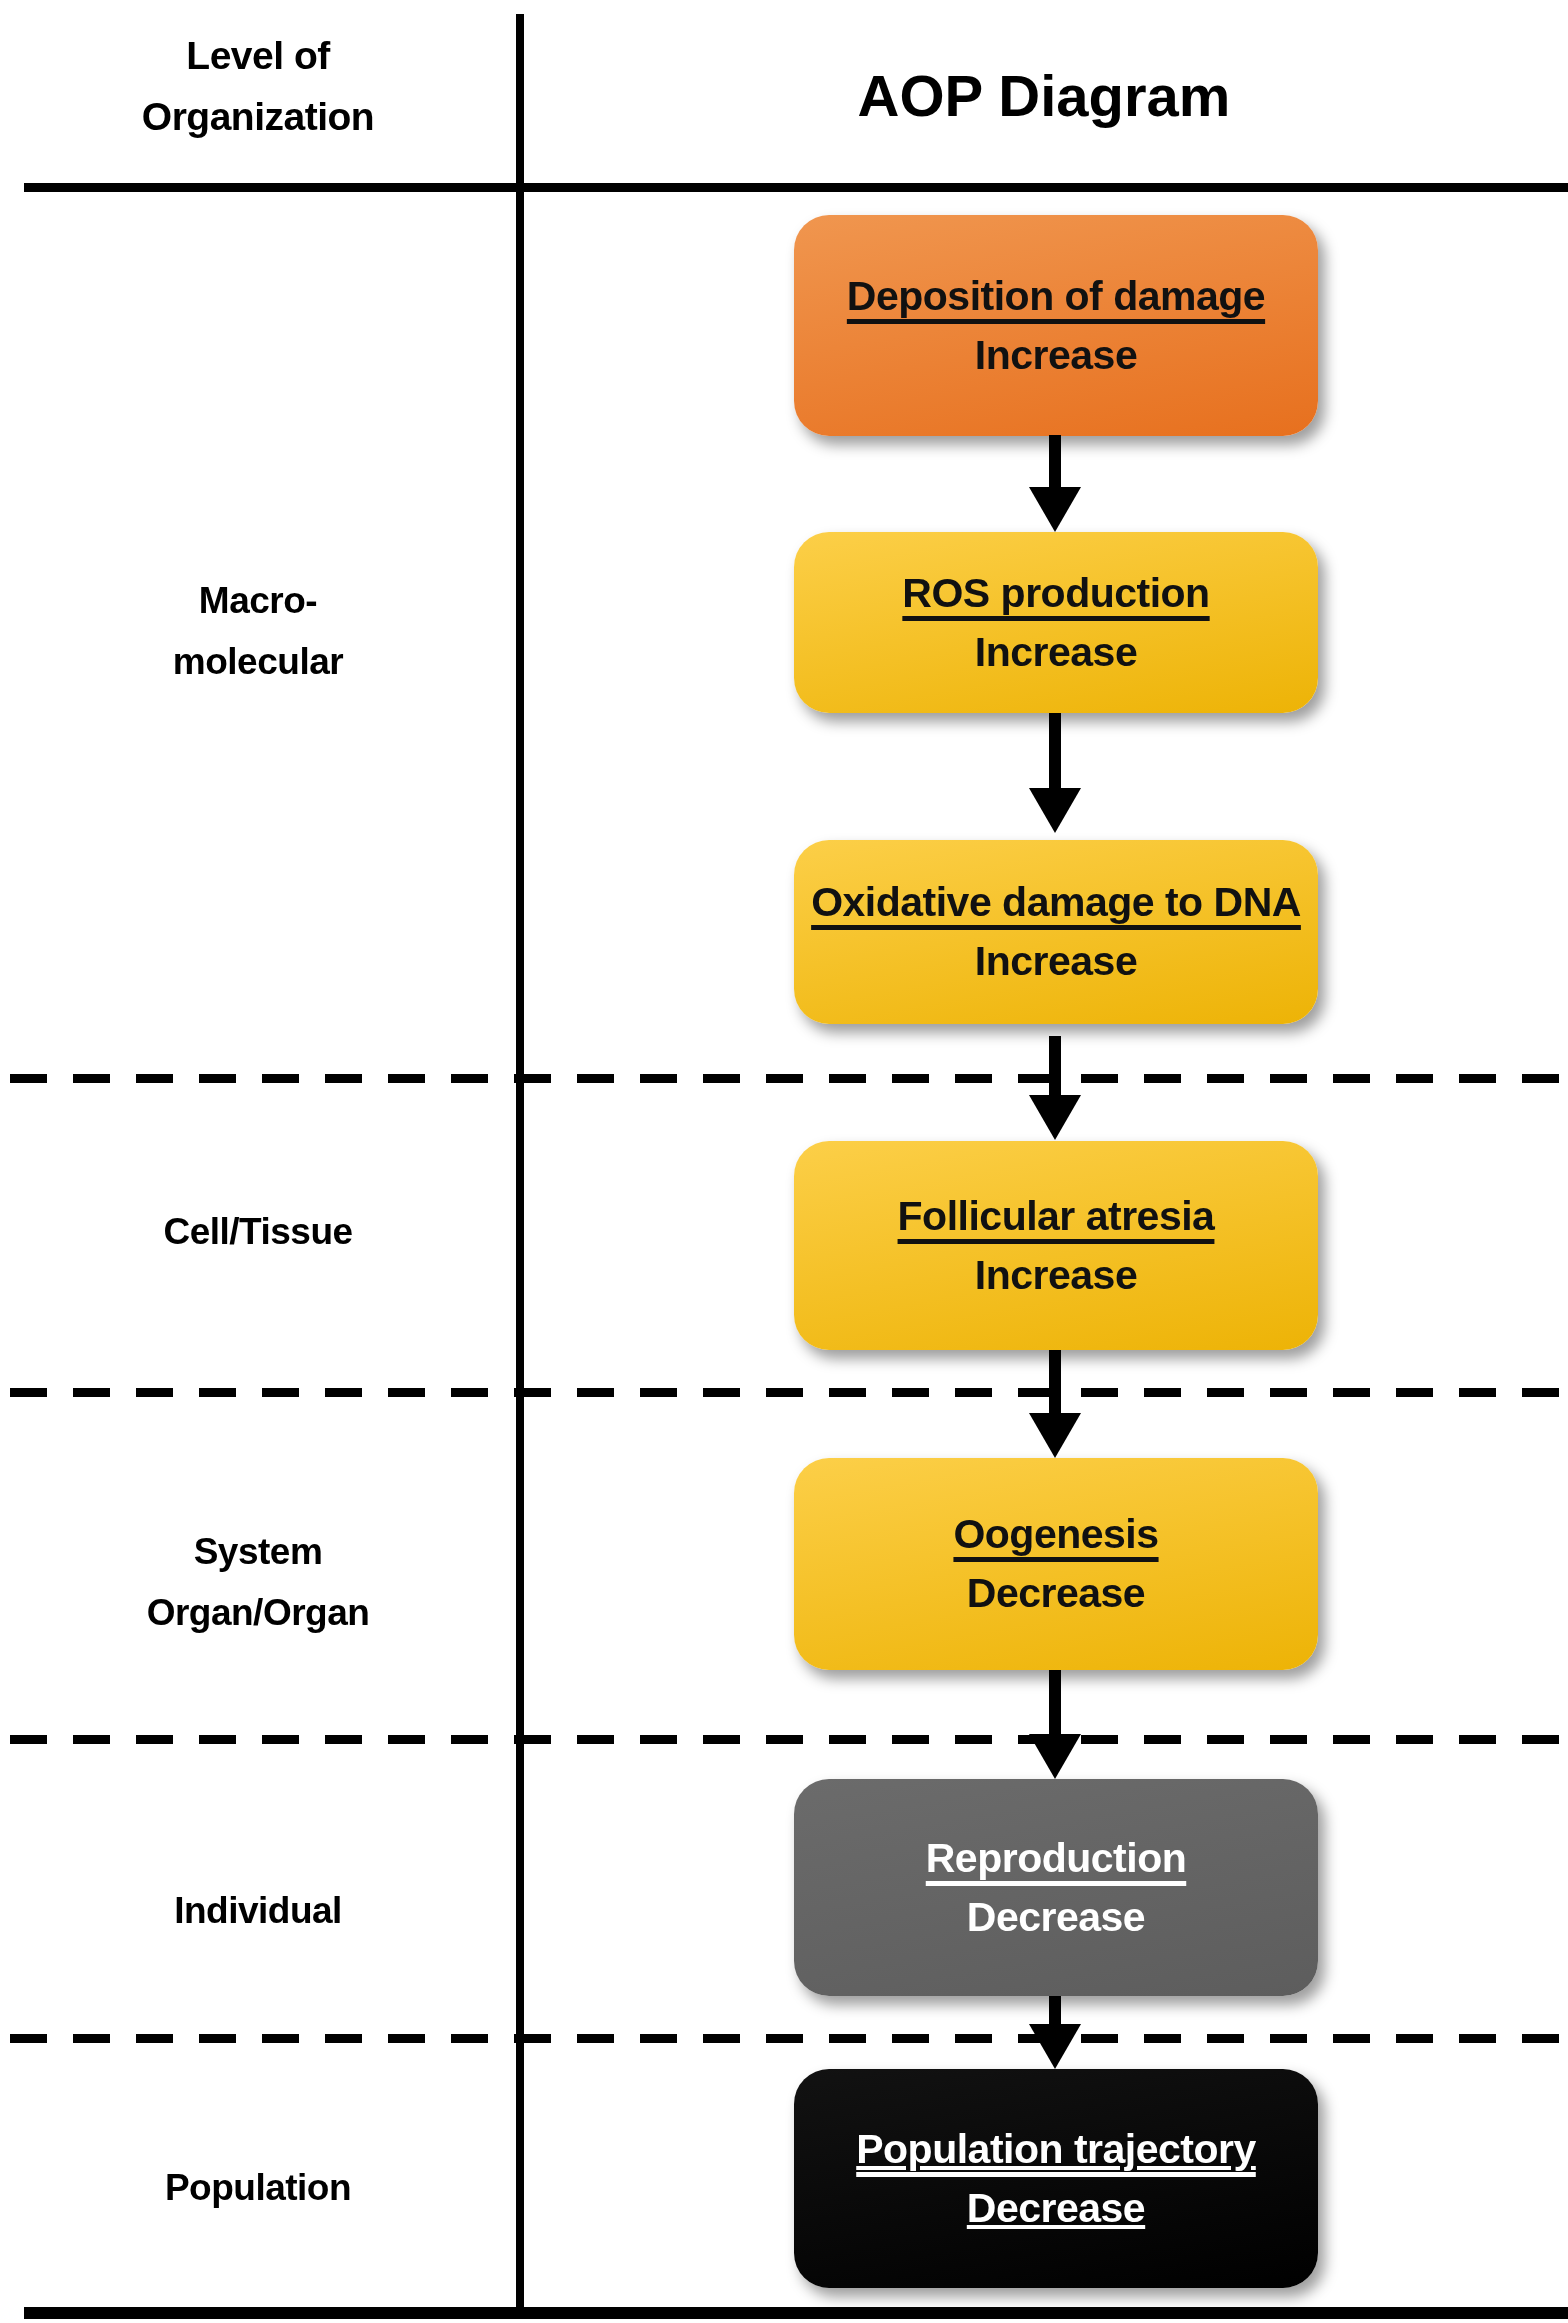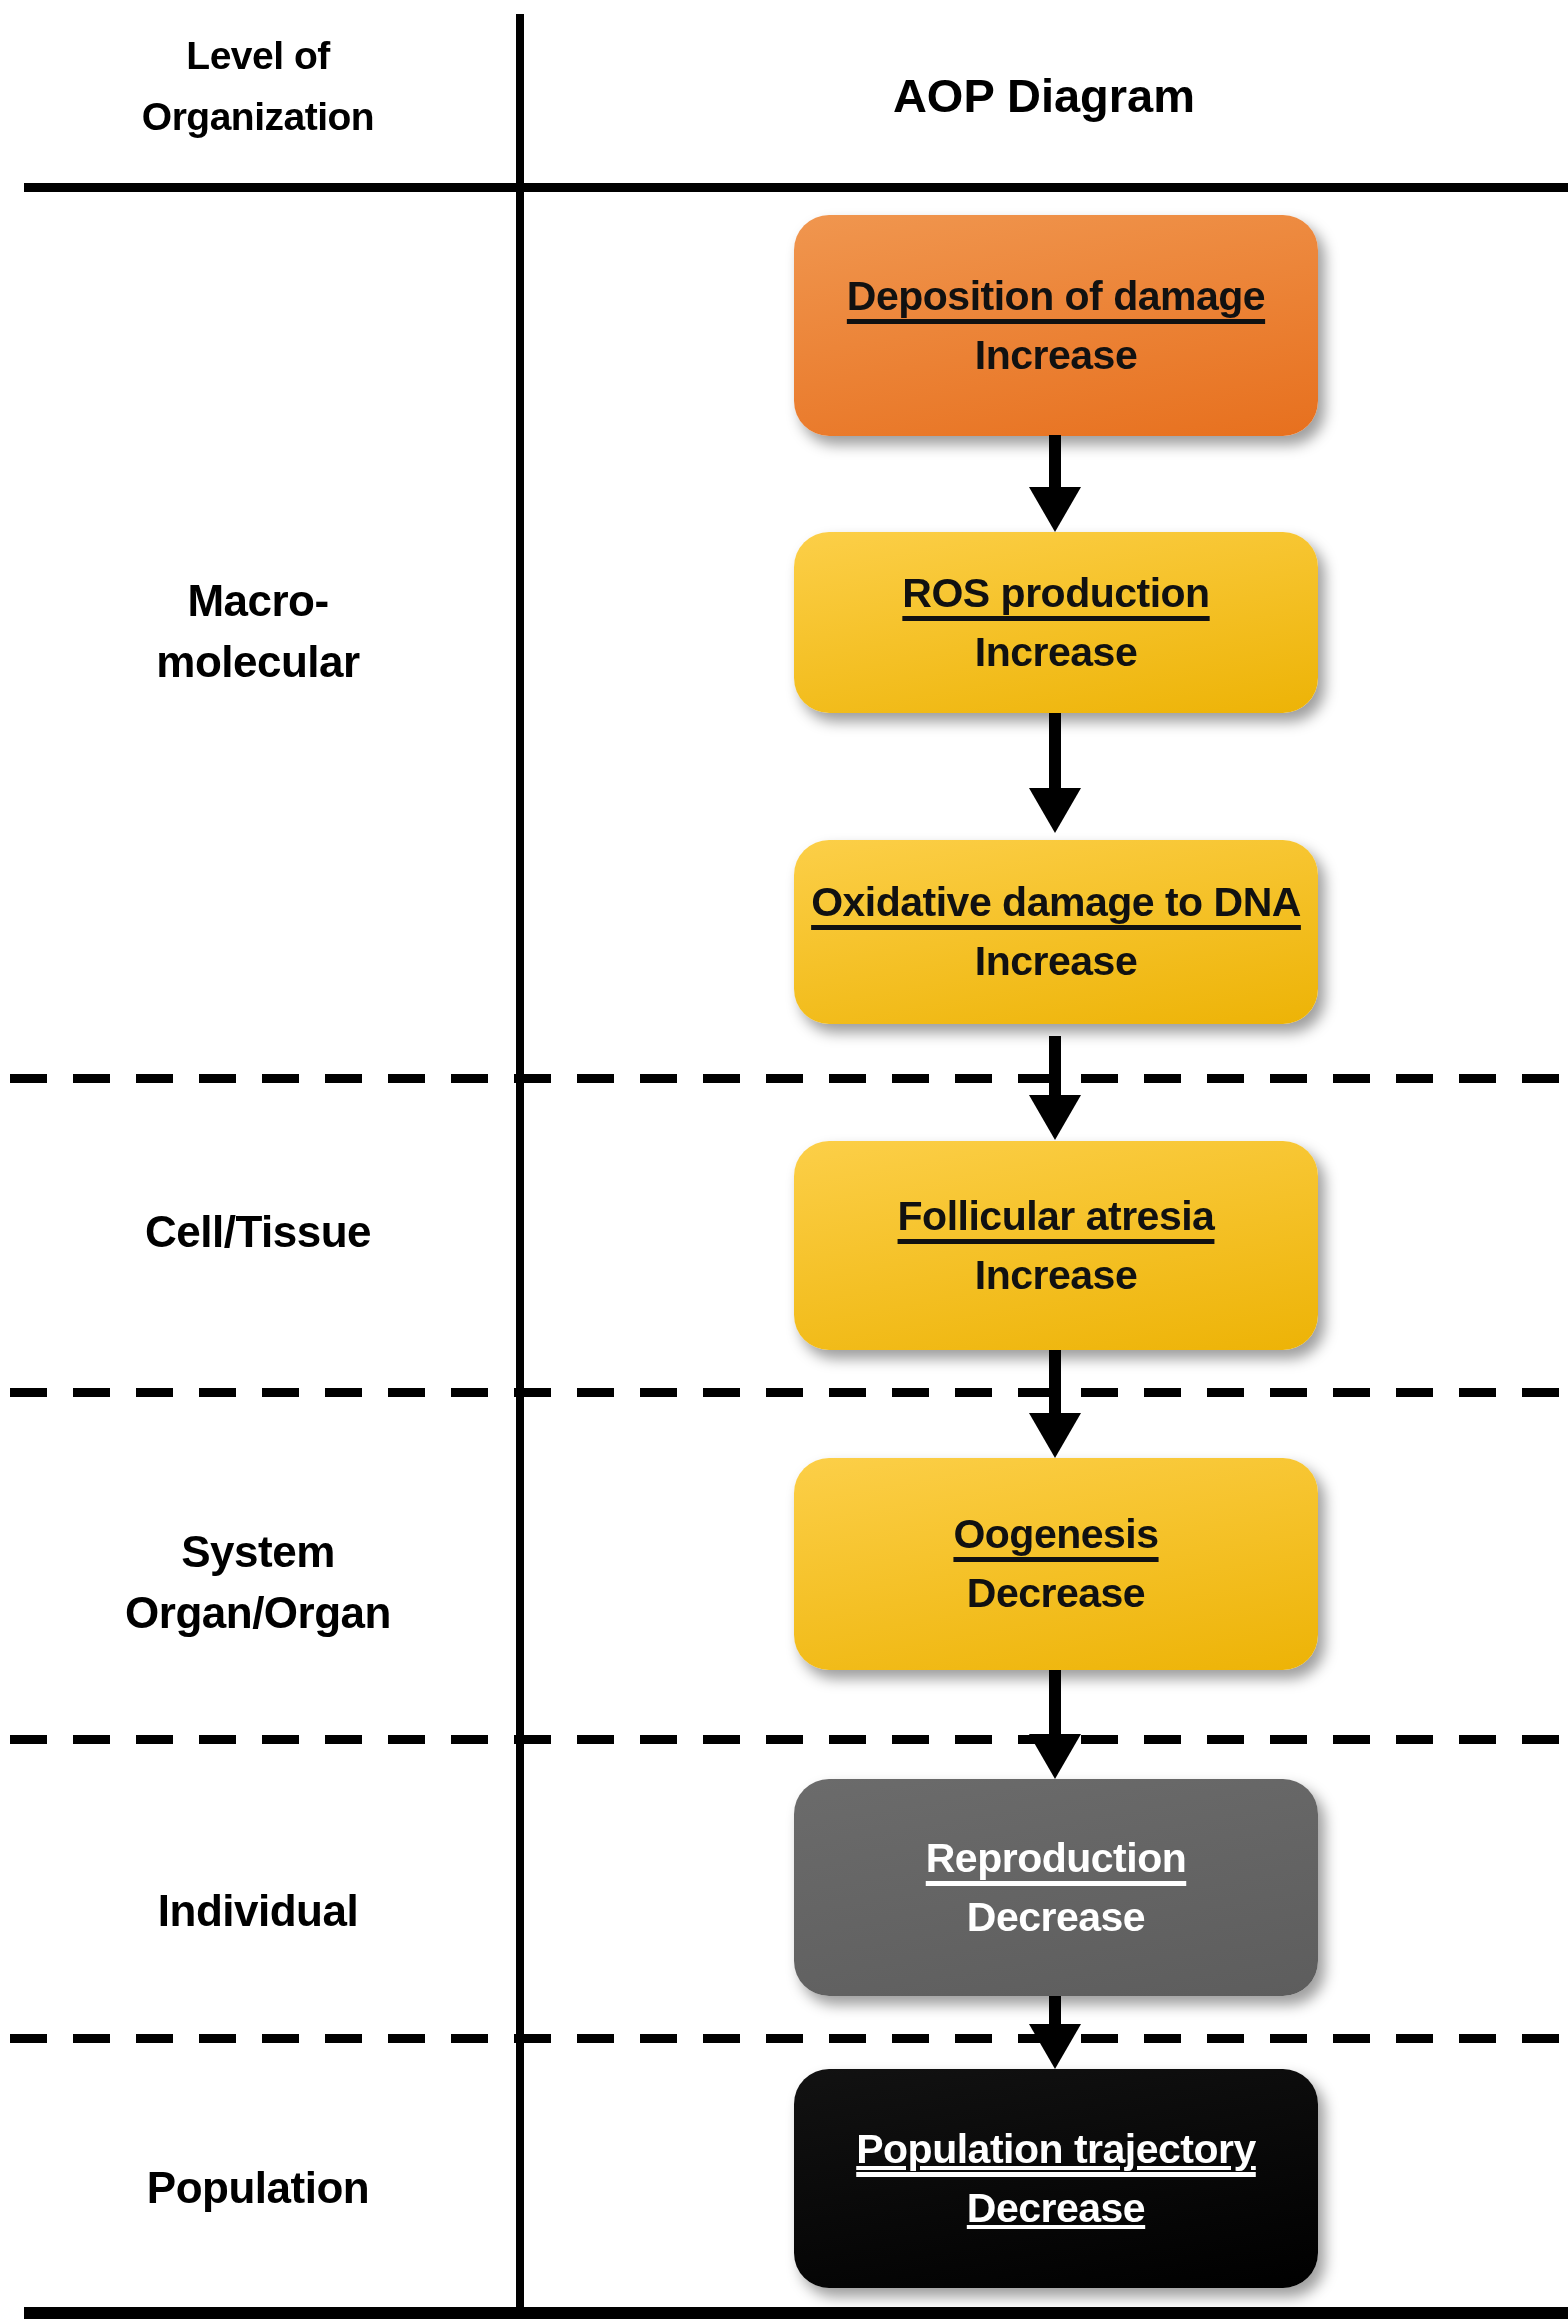--- a/index.html
+++ b/index.html
@@ -16,33 +16,33 @@
   .hline-bottom{position:absolute;left:23.6px;top:2307px;width:1545px;height:11.8px;background:#000;}
   .dashline{
     position:absolute;left:9.9px;width:1558px;height:8.9px;
     background:repeating-linear-gradient(90deg,#000 0 37px,transparent 37px 63px);
   }
   .dash1{top:1074px;} .dash2{top:1388px;} .dash3{top:1735px;} .dash4{top:2034px;}
   
   .col-label{
     position:absolute;left:0;width:516px;
     text-align:center;color:#000;
-    font-size:44px;font-weight:700;line-height:61px;letter-spacing:-0.5px;
+    font-size:37px;font-weight:700;line-height:61px;letter-spacing:-0.5px;
   }
   .lbl-header{top:24.6px;font-size:39px;}
   .lbl-macro{top:570px;}
   .lbl-cell{top:1201px;}
   .lbl-organ{top:1521px;}
   .lbl-individual{top:1880px;}
   .lbl-population{top:2157px;}
   
   .aop-header{
     position:absolute;left:520px;top:67px;width:1048px;
     text-align:center;color:#000;
-    font-size:47px;font-weight:700;line-height:57px;
+    font-size:58px;font-weight:700;line-height:57px;
   }
   
   .aop-box{
     position:absolute;left:794px;width:524px;
     border-radius:35px;
     box-shadow:6.9px 8.9px 13.8px rgba(0,0,0,0.38);
     display:flex;flex-direction:column;justify-content:center;align-items:center;
     text-align:center;
     font-size:41px;font-weight:700;line-height:59px;letter-spacing:-0.5px;
     padding:0 11.8px;box-sizing:border-box;

